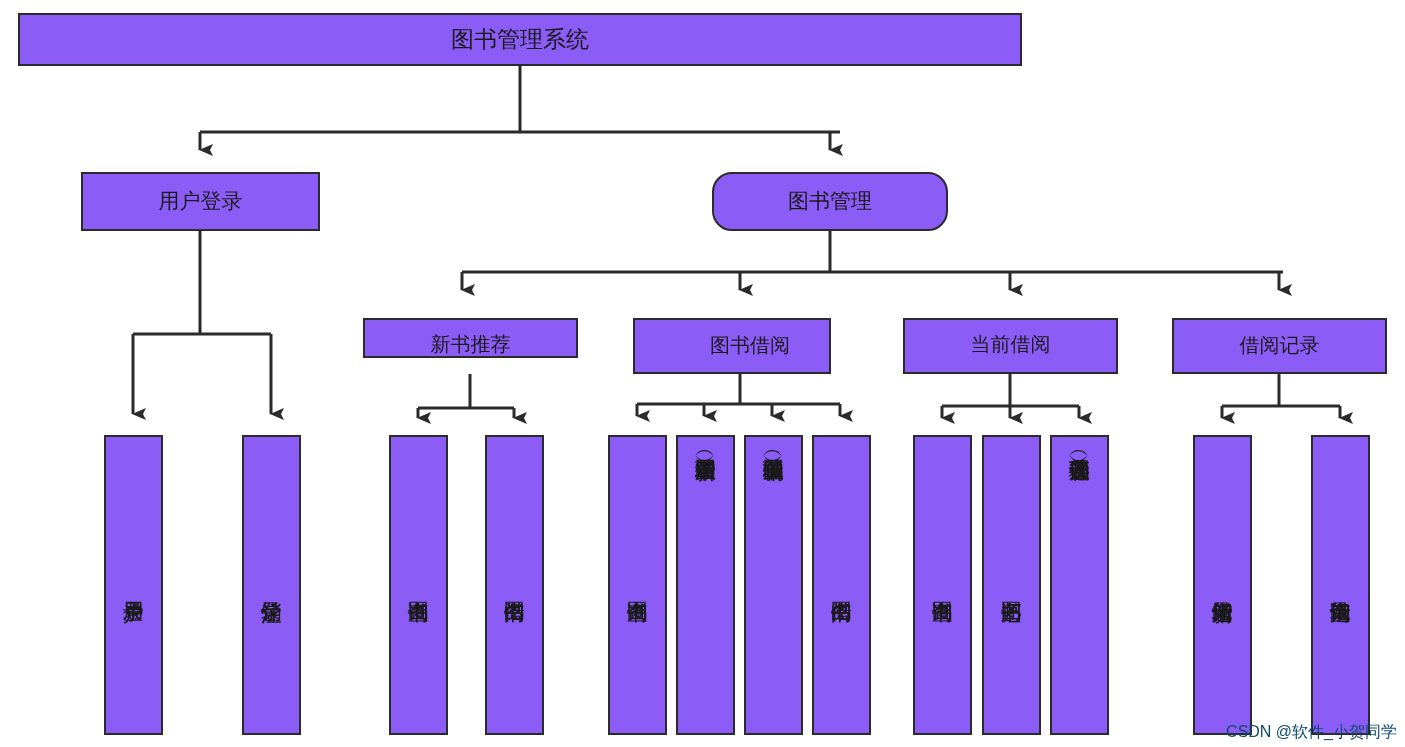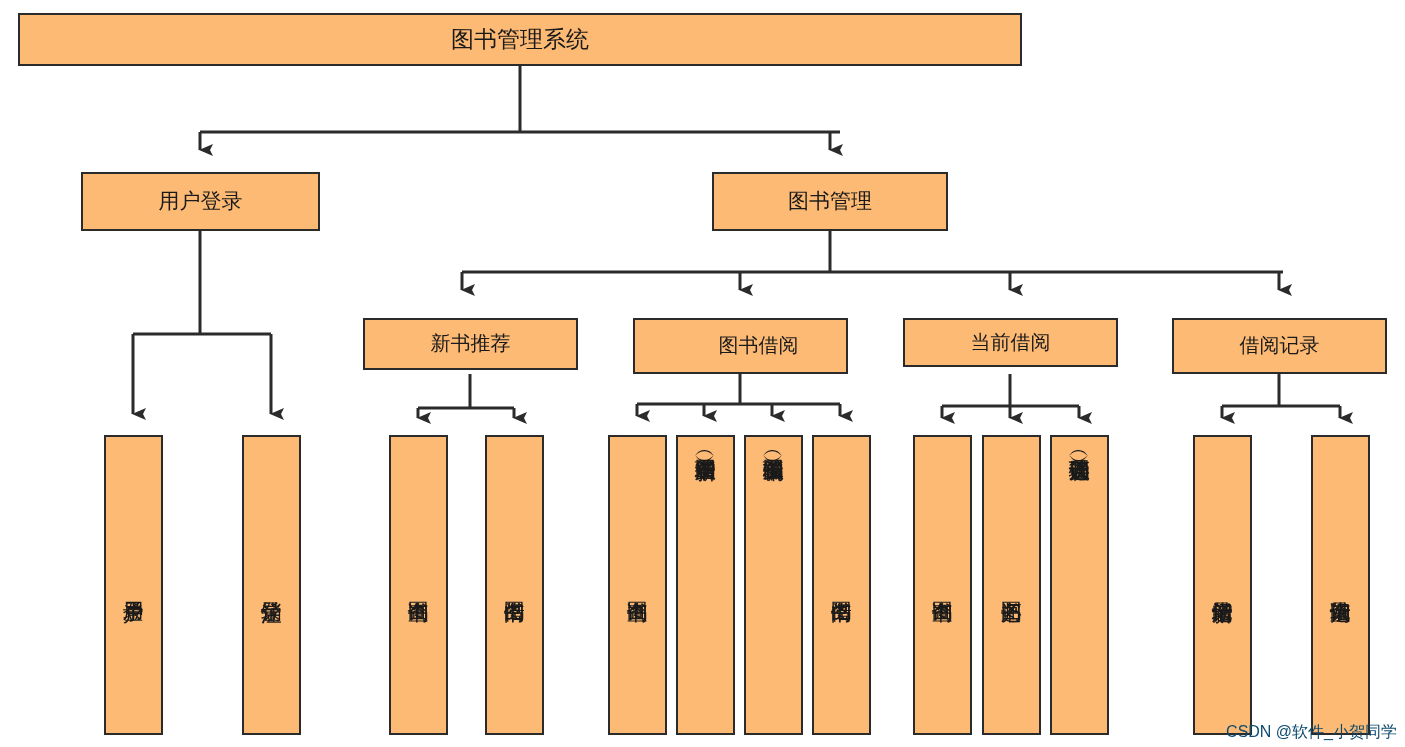--- a/index.html
+++ b/index.html
@@ -20,21 +20,21 @@
   #wires {
     position: absolute;
     left: 0;
     top: 0;
     width: 1405px;
     height: 747px;
   }
   .node {
     position: absolute;
     box-sizing: border-box;
-    background: #fdba74;
+    background: #8b5cf6;
     border: 2px solid #2b2b2b;
     display: flex;
     align-items: center;
     justify-content: center;
     overflow: hidden;
   }
   .node-label {
     color: #1a1a1a;
     letter-spacing: 0px;
     line-height: 1.08;
@@ -126,31 +126,31 @@
     </g>
   </svg>
 
   <div class="node horizontal lvl0" style="left:18px; top:13px; width:1004px; height:53px;">
     <span class="node-label">图书管理系统</span>
   </div>
 
   <div class="node horizontal lvl1" style="left:81px; top:172px; width:239px; height:59px;align-items:center;">
     <span class="node-label">用户登录</span>
   </div>
-  <div class="node horizontal lvl1" style="left:712px; top:172px; width:236px; height:59px;">
+  <div class="node horizontal lvl1" style="left:712px; top:172px; width:236px; height:59px;border-radius:20px;">
     <span class="node-label">图书管理</span>
   </div>
 
-  <div class="node horizontal lvl2" style="left:363px; top:318px; width:215px; height:52px;">
+  <div class="node horizontal lvl2" style="left:363px; top:318px; width:215px; height:40px;align-items:flex-end;">
     <span class="node-label">新书推荐</span>
   </div>
-  <div class="node horizontal lvl2" style="left:633px; top:318px; width:215px; height:56px;padding-left:36px;">
+  <div class="node horizontal lvl2" style="left:633px; top:318px; width:198px; height:56px;padding-left:36px;">
     <span class="node-label">图书借阅</span>
   </div>
-  <div class="node horizontal lvl2" style="left:903px; top:318px; width:215px; height:49px;">
+  <div class="node horizontal lvl2" style="left:903px; top:318px; width:215px; height:56px;font-family:Liberation Mono, monospace;">
     <span class="node-label">当前借阅</span>
   </div>
   <div class="node horizontal lvl2" style="left:1172px; top:318px; width:215px; height:56px;text-align:center;">
     <span class="node-label">借阅记录</span>
   </div>
 
   <div class="node vertical centered lvl3" style="left:104px; top:435px; width:59px; height:300px;">
     <span class="node-label">用户登录</span>
   </div>
   <div class="node vertical centered lvl3" style="left:242px; top:435px; width:59px; height:300px;">

